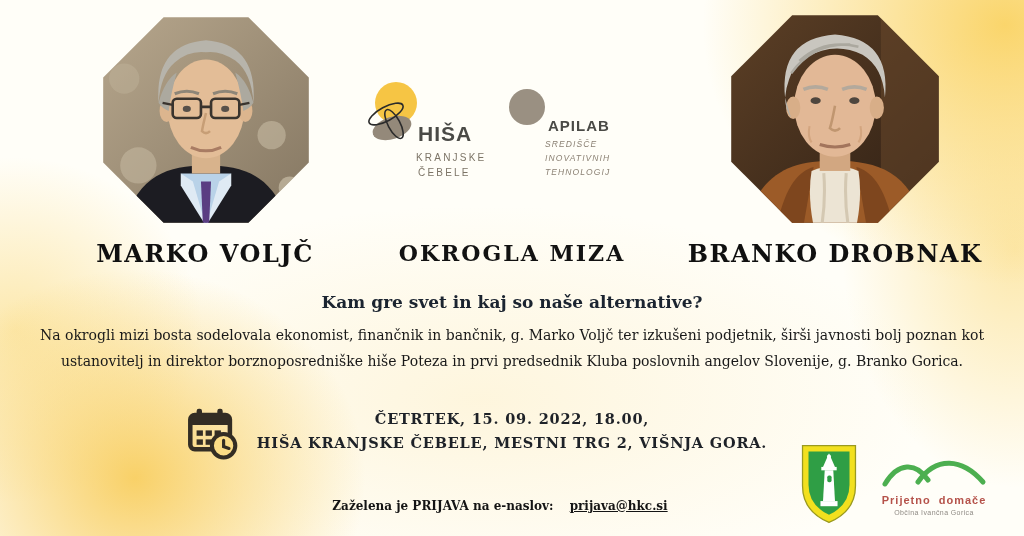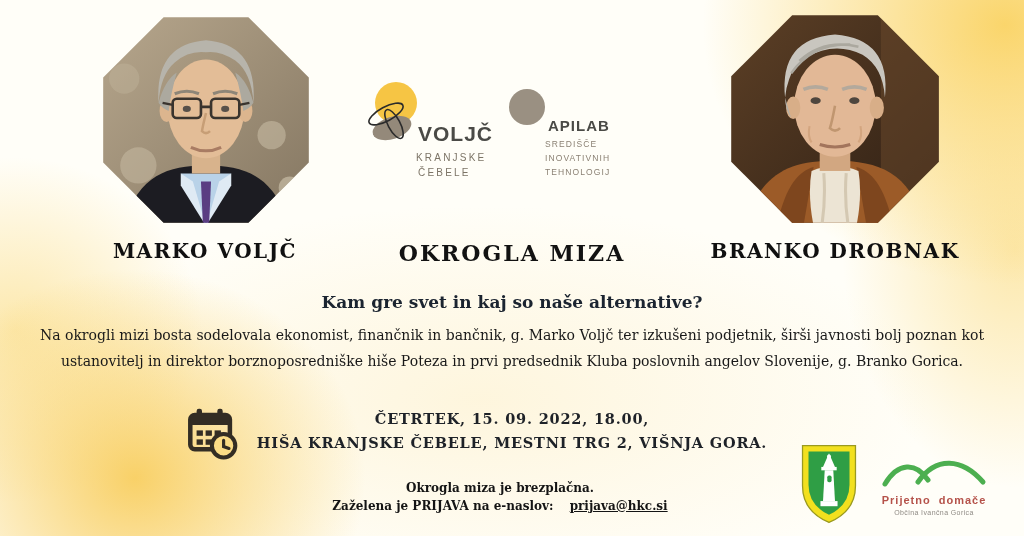--- a/index.html
+++ b/index.html
@@ -18,32 +18,32 @@
   .nowrap { white-space:nowrap; }
 
   
   .portrait {
     clip-path: polygon(30% 1.5%, 70% 1.5%, 98.5% 30%, 98.5% 70%, 70% 98.5%, 30% 98.5%, 1.5% 70%, 1.5% 30%);
   }
   .portrait svg { display:block; width:100%; height:100%; }
 
   
   .speaker-name {
-    width:300px; font-weight:bold; font-size:20px; letter-spacing:1.5px;
+    width:300px; font-weight:bold; font-size:24px; letter-spacing:1.5px;
     color:#101010; text-align:center;
   }
   .main-title { width:340px; font-weight:bold; font-size:22px; letter-spacing:2px; color:#121212; text-align:center; }
   .question   { width:700px; font-weight:bold; font-size:17px; color:#1b2430; text-align:center; }
   .desc-line  { width:1024px; font-size:14px; color:#191919; text-align:center; }
 
   
   .hisa-title   { font-family:"Liberation Sans", sans-serif; font-weight:bold; font-size:21px; letter-spacing:1px; color:#4a4a46; }
   .hisa-sub     { font-family:"Liberation Sans", sans-serif; font-size:10px; letter-spacing:2.2px; color:#7c7466; }
   .apilab-title { font-family:"Liberation Sans", sans-serif; font-weight:bold; font-size:15px; letter-spacing:1px; color:#4a4a46; }
-  .apilab-sub   { font-family:"Liberation Sans", sans-serif; font-size:8.5px; letter-spacing:1.1px; color:#8b8174; }
+  .apilab-sub   { font-family:"Liberation Sans", sans-serif; font-size:8.5px; letter-spacing:1.1px; color:#8b8174;font-style:italic; }
 
   
   .date-line  { width:600px; font-weight:bold; font-size:14.5px; letter-spacing:0.8px; color:#1e2228; text-align:center; }
   .note-line  { width:420px; font-weight:bold; font-size:12px; color:#141414; text-align:center; }
   .email-link { text-decoration:underline; cursor:pointer;padding-left:12px; }
 
   
   .pd-title { font-family:"Liberation Sans", sans-serif; font-weight:bold; font-size:11px; letter-spacing:1px; word-spacing:4px; color:#b5524a; text-align:center; width:120px; }
   .pd-sub   { font-family:"Liberation Sans", sans-serif; font-size:7px; letter-spacing:0.4px; color:#8f8a84; text-align:center; width:120px; }
 </style>
@@ -132,21 +132,21 @@
     </svg>
   </div>
 
   <div class="abs" style="left:364px; top:80px; width:125px; height:104px;">
     <svg class="abs" style="left:0; top:0;" width="58" height="72" viewBox="0 0 58 72">
       <circle cx="32" cy="23" r="21" fill="#F6C544"></circle>
       <ellipse cx="28" cy="48" rx="20" ry="11" fill="#94897A" transform="rotate(-18 28 48)"></ellipse>
       <ellipse cx="22" cy="34" rx="19" ry="7" fill="none" stroke="#2b2b2b" stroke-width="1.6" transform="rotate(-28 22 34)"></ellipse>
       <ellipse cx="30" cy="44" rx="16" ry="6" fill="none" stroke="#2b2b2b" stroke-width="1.6" transform="rotate(62 30 44)"></ellipse>
     </svg>
-    <div class="abs hisa-title" style="left:54px; top:42px;">VOLJČ</div>
+    <div class="abs hisa-title" style="left:54px; top:42px;">HIŠA</div>
     <div class="abs hisa-sub" style="left:52px; top:72px;">KRANJSKE</div>
     <div class="abs hisa-sub" style="left:54px; top:87px;">ČEBELE</div>
   </div>
 
   <div class="abs" style="left:508px; top:88px; width:130px; height:100px;">
     <svg class="abs" style="left:0; top:0;" width="40" height="40" viewBox="0 0 40 40">
       <circle cx="19" cy="19" r="18" fill="#9A9082"></circle>
     </svg>
     <div class="abs apilab-title" style="left:40px; top:29px;">APILAB</div>
     <div class="abs apilab-sub" style="left:37px; top:51px;">SREDIŠČE</div>
@@ -172,21 +172,20 @@
     <rect x="34" y="27" width="7" height="6" fill="#332d24"></rect>
     <rect x="14" y="37" width="7" height="6" fill="#332d24"></rect>
     <rect x="24" y="37" width="7" height="6" fill="#332d24"></rect>
     <circle cx="44" cy="44" r="13" fill="#FBDC85" stroke="#332d24" stroke-width="4.5"></circle>
     <path d="M44 38 L44 45 L50 47" fill="none" stroke="#332d24" stroke-width="3.5" stroke-linecap="round"></path>
   </svg>
 
   <div class="abs date-line nowrap" style="left:212px; top:410px;">ČETRTEK, 15. 09. 2022, 18.00,</div>
   <div class="abs date-line nowrap" style="left:212px; top:434px;">HIŠA KRANJSKE ČEBELE, MESTNI TRG 2, VIŠNJA GORA.</div>
 
-  <div class="abs note-line nowrap" style="left:290px; top:481px;">Okrogla miza je brezplačna.</div>
   <div class="abs note-line nowrap" style="left:290px; top:499px;">
     <span>Zaželena je PRIJAVA na e-naslov: </span><span class="email-link">prijava@hkc.si</span>
   </div>
 
   <svg class="abs" style="left:799px; top:443px;" width="60" height="82" viewBox="0 0 70 96">
     <path d="M4 3 H66 V50 Q66 80 35 93 Q4 80 4 50 Z" fill="#F2E01E" stroke="#9a9a20" stroke-width="1.5"></path>
     <path d="M11 10 H59 V49 Q59 73 35 84 Q11 73 11 49 Z" fill="#2F9E45"></path>
     <circle cx="35" cy="16" r="2.4" fill="#ffffff"></circle>
     <polygon points="35,12 28,28 42,28" fill="#ffffff"></polygon>
     <rect x="26" y="28" width="18" height="4" fill="#ffffff"></rect>

